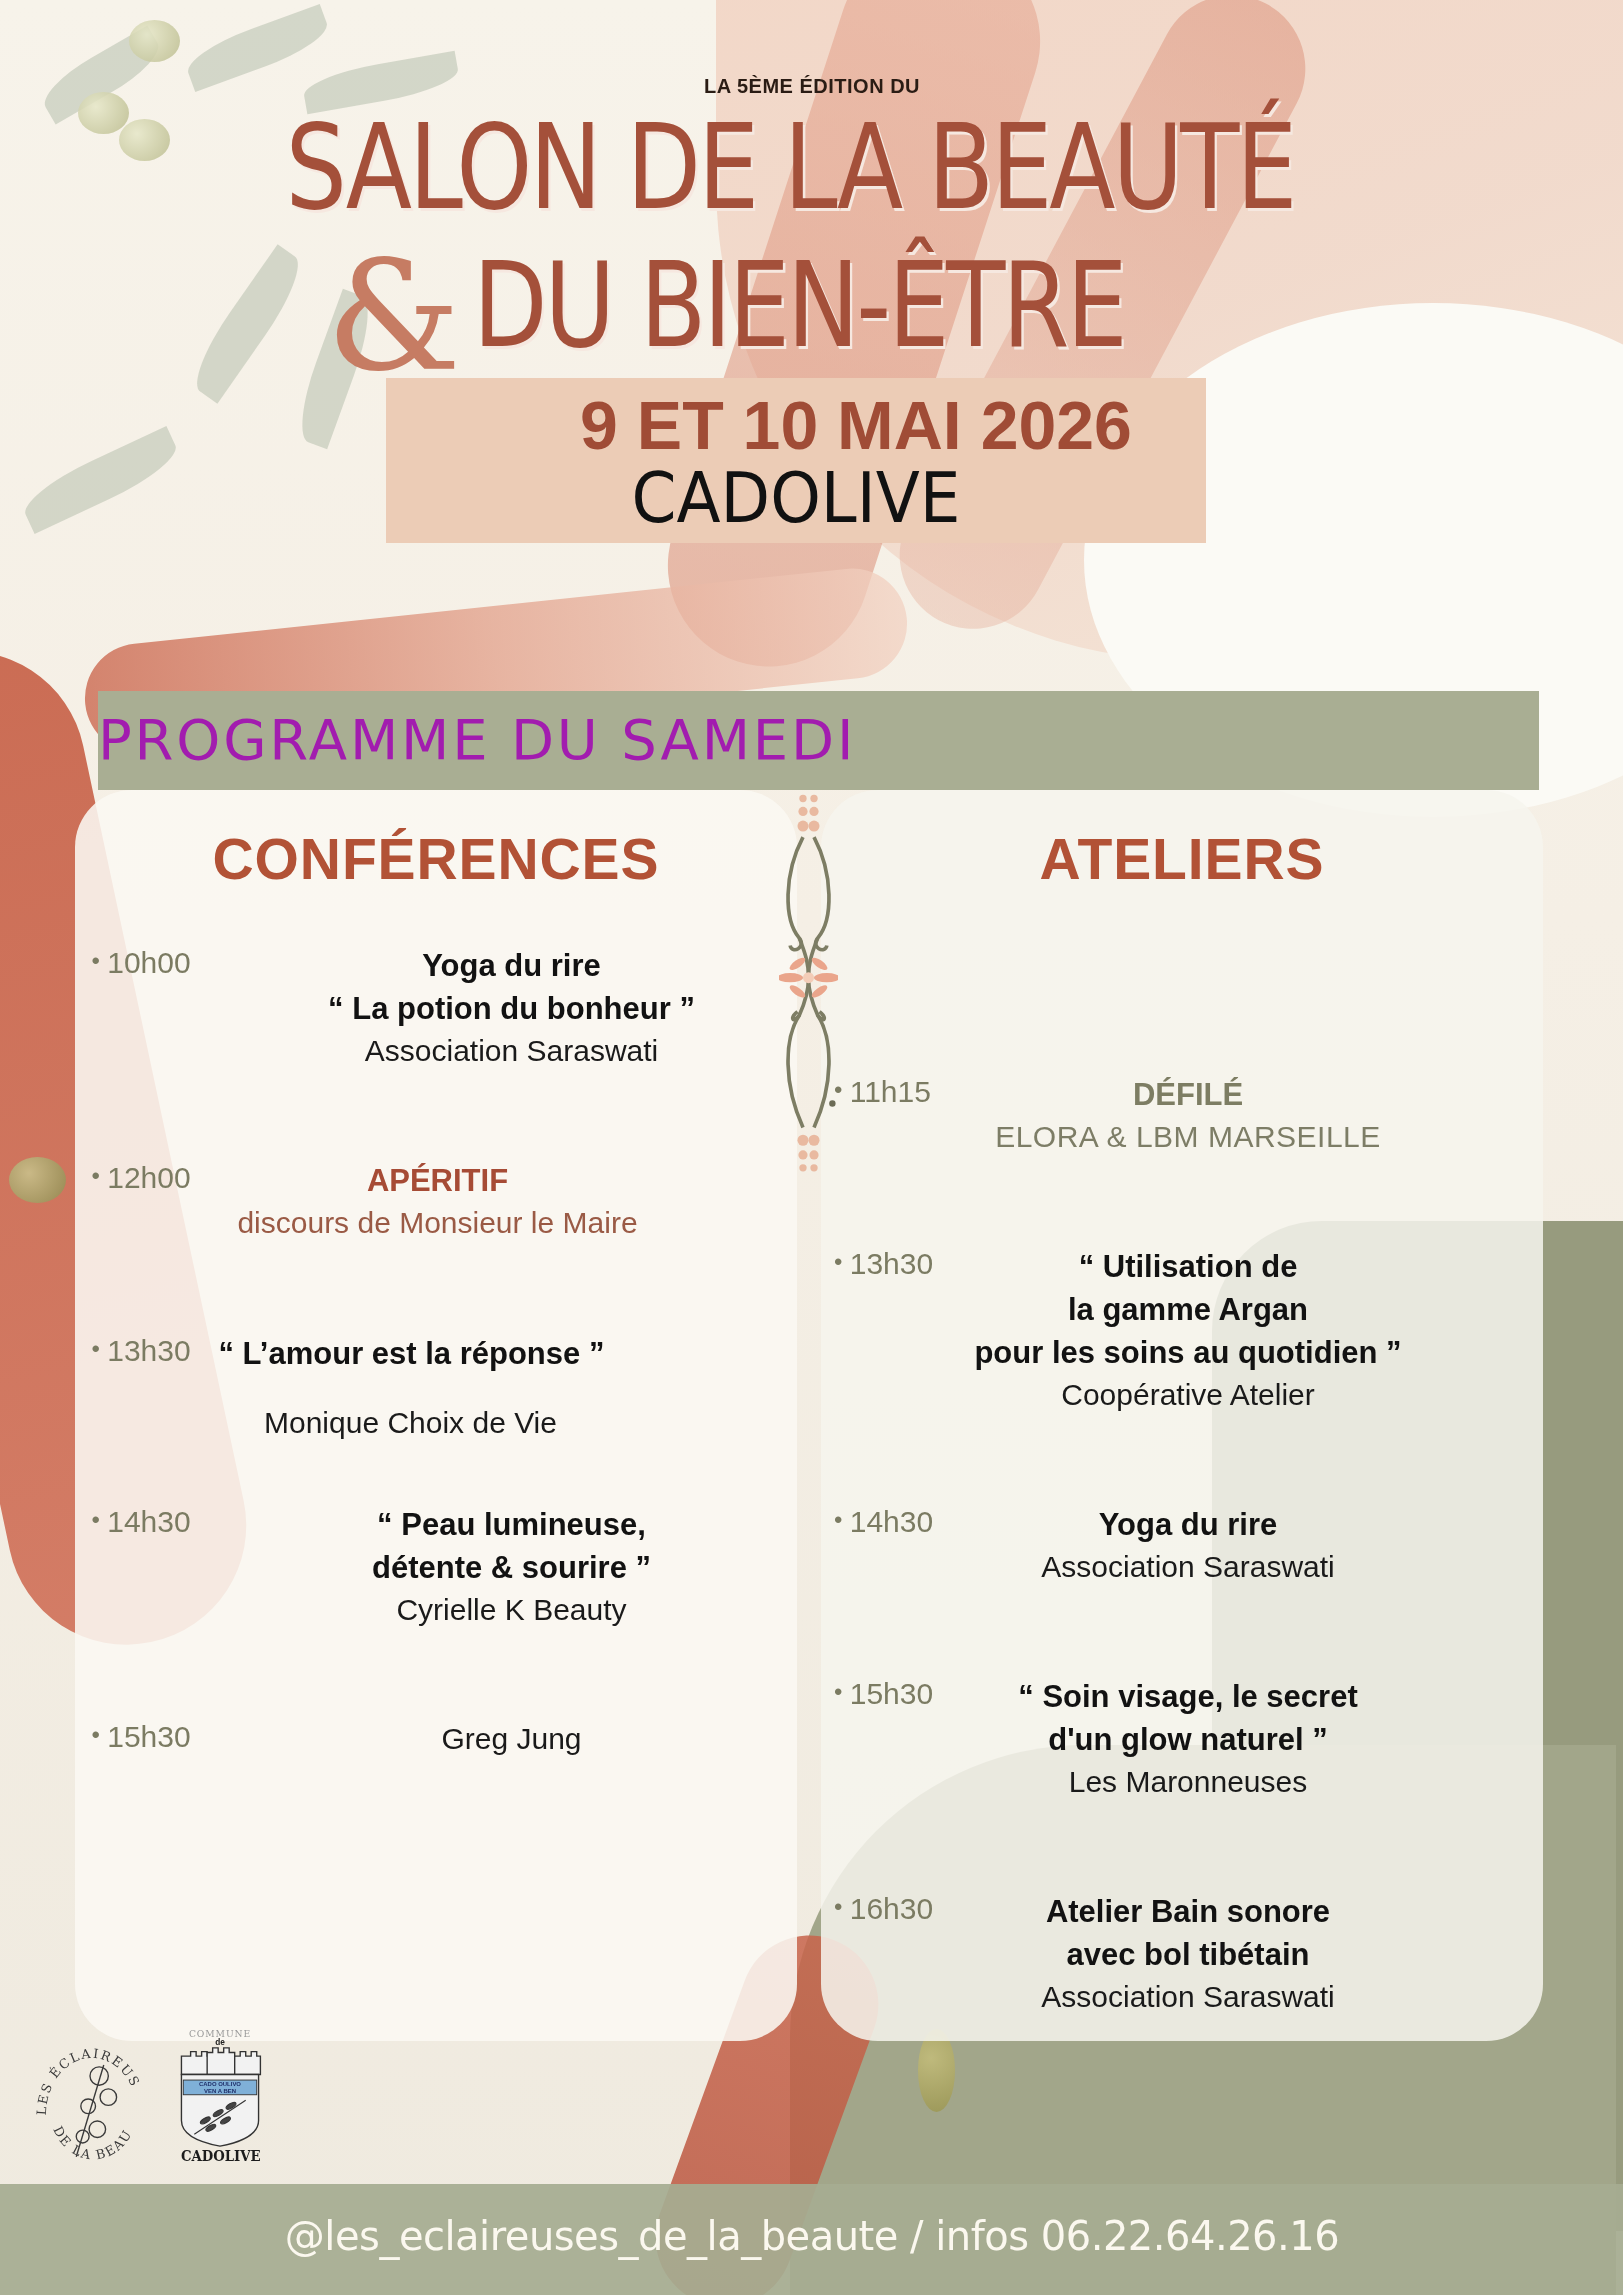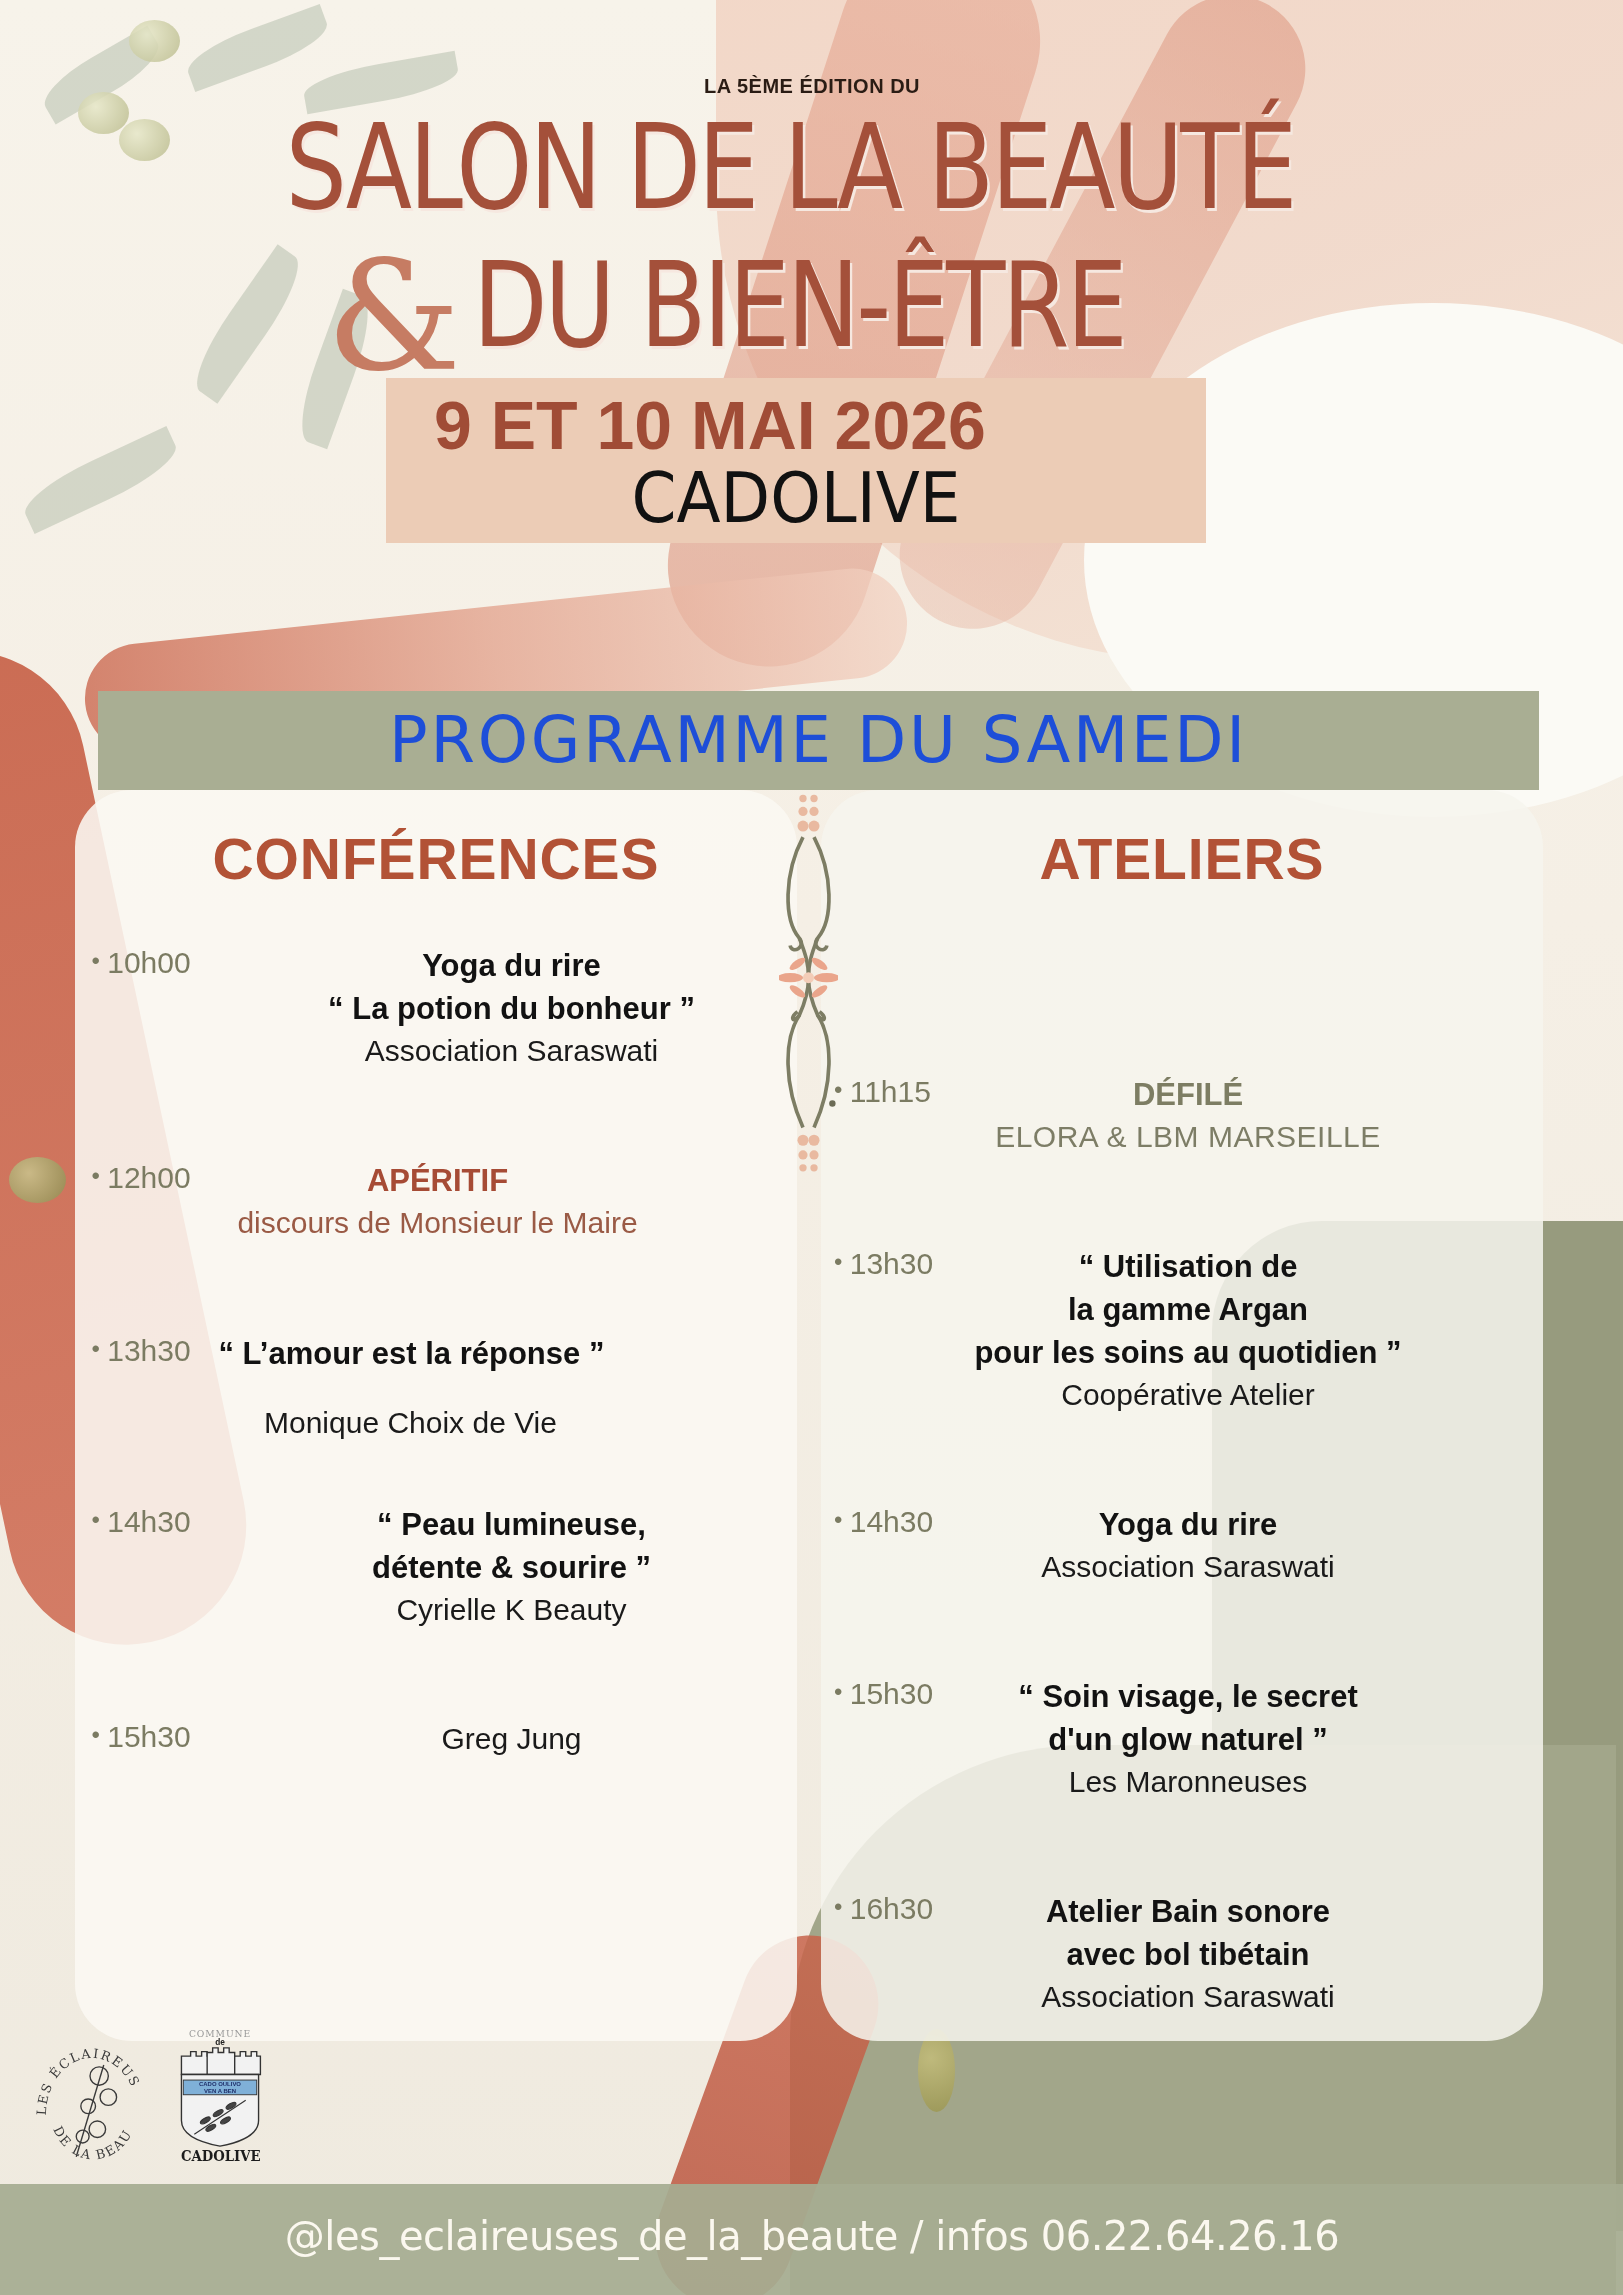--- a/index.html
+++ b/index.html
@@ -37,29 +37,29 @@
     color:#2a1c14; letter-spacing:0.5px; }
   .title-1 { left:147px; width:1286px; top:108px; text-align:center; font-size:118px; line-height:119px;
     color:#a4503a; font-family:"DejaVu Sans", sans-serif; font-weight:normal; letter-spacing:-3.7px;
     text-shadow: 2.8px 2.8px 0 #f6e8e0; transform: scaleX(0.82); transform-origin: center; }
   .title-amp { left:326px; top:241px; font-size:152px; line-height:152px; color:#c67c63;
     font-family:"DejaVu Serif", serif; }
   .title-2 { left:473px; top:241px; font-size:118px; line-height:129px; color:#a4503a;
     font-family:"DejaVu Sans", sans-serif; letter-spacing:-3.7px; text-shadow: 2.8px 2.8px 0 #f6e8e0;
     transform: scaleX(0.82); transform-origin: left; white-space:nowrap; }
   .date-box { left:386px; top:378px; width:820px; height:165px; background:#ecccb6; }
-  .date { left:386px; width:940px; top:384px; text-align:left; font-weight:bold; font-size:68px;
-    color:#a04c36; line-height:83px;margin-left:48px; }
+  .date { left:386px; width:940px; top:384px; text-align:center; font-weight:bold; font-size:68px;
+    color:#a04c36; line-height:83px; }
   .place { left:386px; width:820px; top:461px; text-align:center; font-size:70px; color:#111;
     line-height:75px; font-family:"DejaVu Sans", sans-serif; transform: scaleX(0.92); }
 
   
   .banner { left:98px; top:691px; width:1441px; height:99px; background:#a9ae93; }
-  .banner-text { left:98px; width:1441px; top:698px; text-align:center; font-size:64px; line-height:84px;
-    color:#1d4ed8; letter-spacing:2.8px; font-family:"DejaVu Sans", sans-serif; font-weight:normal; }
+  .banner-text { left:98px; width:1441px; top:698px; font-size:56px; line-height:84px;
+    color:#a21caf; letter-spacing:2.8px; font-family:"DejaVu Sans", sans-serif; font-weight:normal; }
 
   
   .card { top:790px; height:1251px; background:rgba(250,248,243,.88); border-radius:57px; }
   .card-left { left:75px; width:722px; }
   .card-right { left:821px; width:722px; background:rgba(246,244,238,.86); }
   .col-title { text-align:center; font-weight:bold; font-size:57px; color:#b25236; letter-spacing:0.9px; }
 
   .event { position:absolute; }
   .ev-time { position:absolute; font-weight:normal; font-size:30px; color:#7b7b62; white-space:nowrap; }
   .ev-time .dot { font-size:24px; margin-right:7.3px; position:relative; top:-3.7px; }

